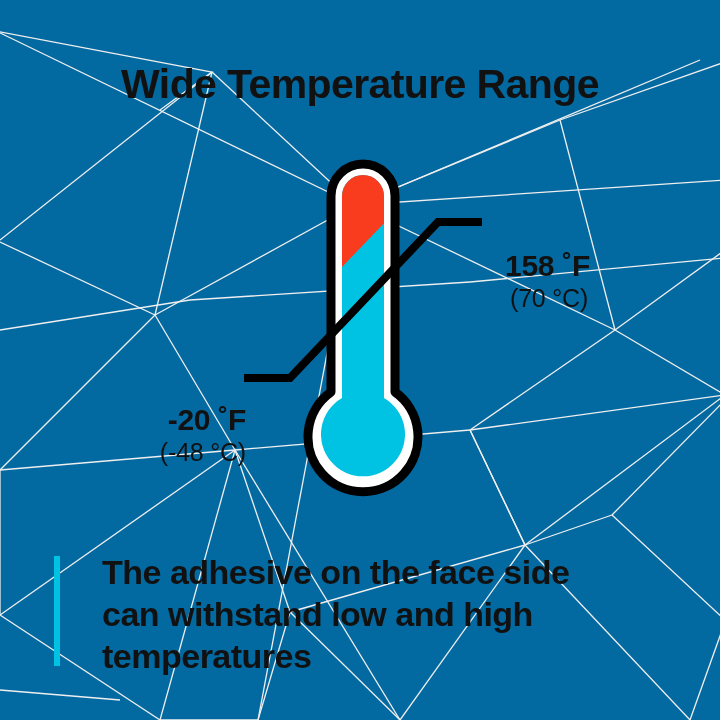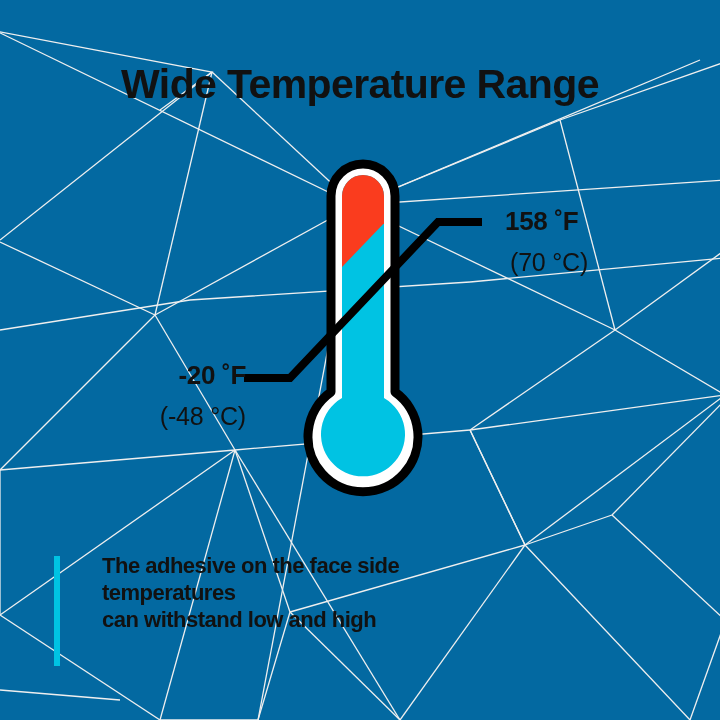--- a/index.html
+++ b/index.html
@@ -47,32 +47,33 @@
     width: 300px;
     height: 360px;
   }
 
   
   .temp-label {
     position: absolute;
     color: #111111;
   }
   .temp-main {
-    font-size: 26px;
+    font-size: 30px;
     font-weight: bold;
     letter-spacing: -0.3px;
     line-height: 1.05;
     white-space: nowrap;
+    margin-top: 42px;
   }
   .temp-sub {
     font-size: 25px;
     font-weight: normal;
     letter-spacing: -0.2px;
     line-height: 1.15;
-    margin-top: 13px;
+    margin-top: 2px;
     white-space: nowrap;
   }
 
   #temp-high {
     left: 505px;
     top: 208px;
     text-align: left;
   }
   #temp-high .temp-sub { text-align: left; padding-left: 5px; }
 
@@ -90,21 +91,21 @@
     top: 556px;
     width: 6px;
     height: 110px;
     background: #00c3e3;
   }
   #caption {
     position: absolute;
     left: 102px;
     top: 552px;
     width: 560px;
-    font-size: 22px;
+    font-size: 34px;
     font-weight: bold;
     letter-spacing: -0.5px;
     line-height: 1.23;
     color: #111111;
   }
   #caption div { white-space: nowrap; }
 </style>
 </head>
 <body>
 
@@ -201,17 +202,17 @@
   </div>
 
   <div class="temp-label" id="temp-low">
     <div class="temp-main">-20 ˚F</div>
     <div class="temp-sub">(-48 °C)</div>
   </div>
 
   <div id="caption-accent"></div>
   <div id="caption">
     <div>The adhesive on the face side</div>
+    <div>can withstand low and high</div>
     <div>temperatures</div>
-    <div>can withstand low and high</div>
   </div>
 
 </div>
 
 </body></html>

